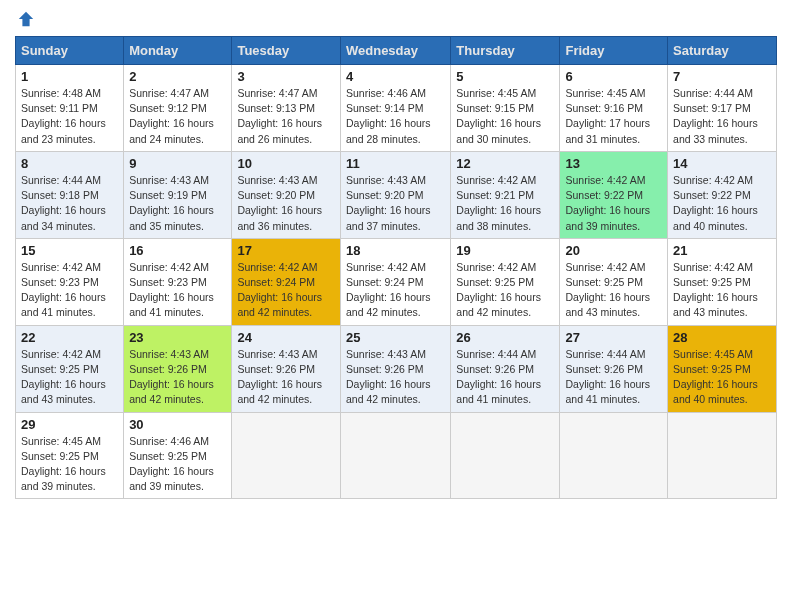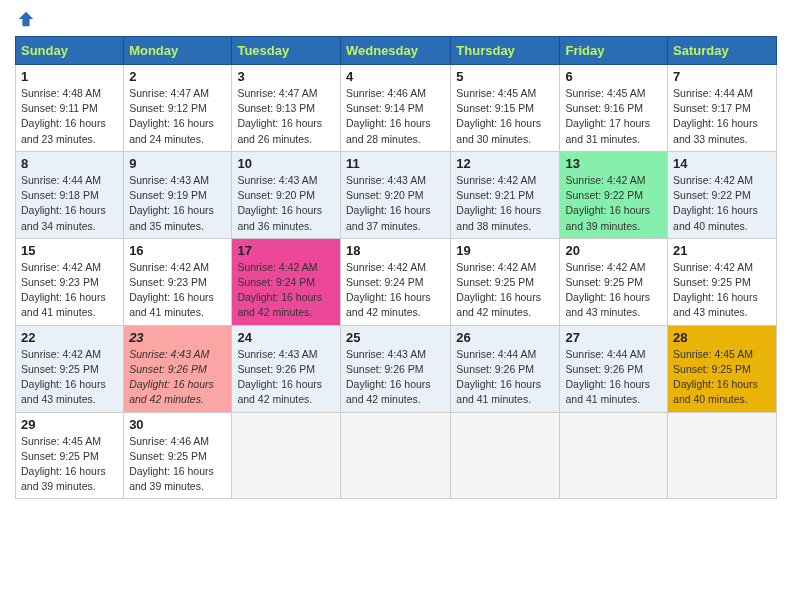--- a/index.html
+++ b/index.html
@@ -58,21 +58,21 @@
       font-size: 14px;
       color: #444;
     }
     .calendar {
       width: 100%;
       border-collapse: collapse;
       border: 1px solid #ccc;
     }
     .calendar th {
       background: #2a6db5;
-      color: #bef264;
+      color: #e5e5e5;
       font-size: 13px;
       font-weight: bold;
       padding: 6px 5px;
       text-align: left;
       border: 1px solid #1a5090;
     }
     .calendar td {
       vertical-align: top;
       padding: 4px 5px;
       border: 1px solid #ccc;
@@ -201,21 +201,21 @@
         </tr>
         <tr>
           <td style="background: rgb(255, 255, 255); margin-top: 44px;">
             <span class="day-num">15</span>
             <div class="day-info"><span>Sunrise: 4:42 AM</span><br><span>Sunset: 9:23 PM</span><br><span>Daylight: 16 hours and 41 minutes.</span></div>
           </td>
           <td style="background: rgb(255, 255, 255);">
             <span class="day-num">16</span>
             <div class="day-info"><span>Sunrise: 4:42 AM</span><br><span>Sunset: 9:23 PM</span><br><span>Daylight: 16 hours and 41 minutes.</span></div>
           </td>
-          <td style="background: #ec4899; margin-left: 39px;">
+          <td style="background: #eab308; margin-left: 39px;">
             <span class="day-num">17</span>
             <div class="day-info"><span>Sunrise: 4:42 AM</span><br><span>Sunset: 9:24 PM</span><br><span>Daylight: 16 hours and 42 minutes.</span></div>
           </td>
           <td style="background: rgb(255, 255, 255);">
             <span class="day-num">18</span>
             <div class="day-info"><span>Sunrise: 4:42 AM</span><br><span>Sunset: 9:24 PM</span><br><span>Daylight: 16 hours and 42 minutes.</span></div>
           </td>
           <td style="background: rgb(255, 255, 255);">
             <span class="day-num">19</span>
             <div class="day-info"><span>Sunrise: 4:42 AM</span><br><span>Sunset: 9:25 PM</span><br><span>Daylight: 16 hours and 42 minutes.</span></div>
@@ -227,21 +227,21 @@
           <td style="background: rgb(255, 255, 255);">
             <span class="day-num">21</span>
             <div class="day-info"><span>Sunrise: 4:42 AM</span><br><span>Sunset: 9:25 PM</span><br><span>Daylight: 16 hours and 43 minutes.</span></div>
           </td>
         </tr>
         <tr>
           <td style="background: rgb(234, 240, 248);">
             <span class="day-num">22</span>
             <div class="day-info"><span>Sunrise: 4:42 AM</span><br><span>Sunset: 9:25 PM</span><br><span>Daylight: 16 hours and 43 minutes.</span></div>
           </td>
-          <td style="background: #fca5a5; font-style: italic;">
+          <td style="background: #bef264;">
             <span class="day-num">23</span>
             <div class="day-info"><span>Sunrise: 4:43 AM</span><br><span>Sunset: 9:26 PM</span><br><span>Daylight: 16 hours and 42 minutes.</span></div>
           </td>
           <td style="background: rgb(234, 240, 248);">
             <span class="day-num">24</span>
             <div class="day-info"><span>Sunrise: 4:43 AM</span><br><span>Sunset: 9:26 PM</span><br><span>Daylight: 16 hours and 42 minutes.</span></div>
           </td>
           <td style="background: rgb(234, 240, 248);">
             <span class="day-num">25</span>
             <div class="day-info"><span>Sunrise: 4:43 AM</span><br><span>Sunset: 9:26 PM</span><br><span>Daylight: 16 hours and 42 minutes.</span></div>

